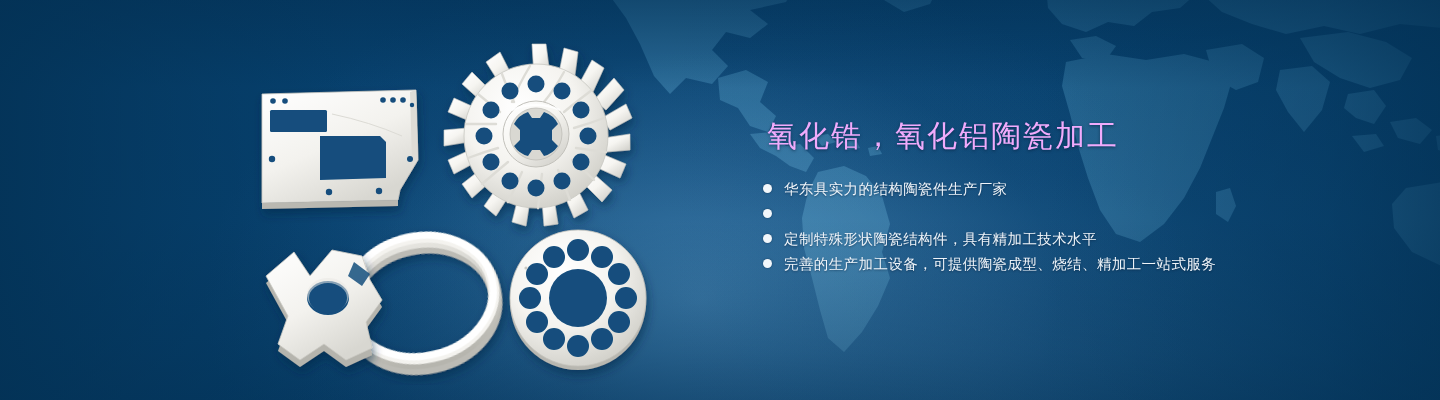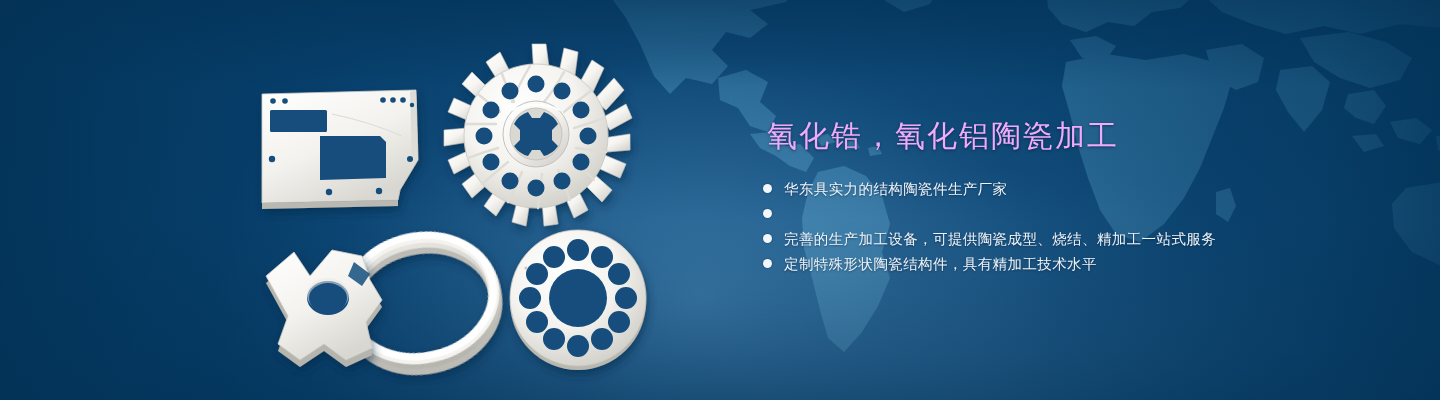--- a/index.html
+++ b/index.html
@@ -373,22 +373,22 @@
     <ul class="bullets">
       <li class="bullet-row">
         <span class="bullet-dot"></span>
         <span class="bullet-text">华东具实力的结构陶瓷件生产厂家</span>
       </li>
       <li class="bullet-row">
         <span class="bullet-dot"></span>
       </li>
       <li class="bullet-row">
         <span class="bullet-dot"></span>
-        <span class="bullet-text">完善的生产加工设备，可提供陶瓷成型、烧结、精加工一站式服务</span>
+        <span class="bullet-text">定制特殊形状陶瓷结构件，具有精加工技术水平</span>
       </li>
       <li class="bullet-row">
         <span class="bullet-dot"></span>
-        <span class="bullet-text">定制特殊形状陶瓷结构件，具有精加工技术水平</span>
+        <span class="bullet-text">完善的生产加工设备，可提供陶瓷成型、烧结、精加工一站式服务</span>
       </li>
     </ul>
   </div>
 
 </div>
 
 </body></html>

